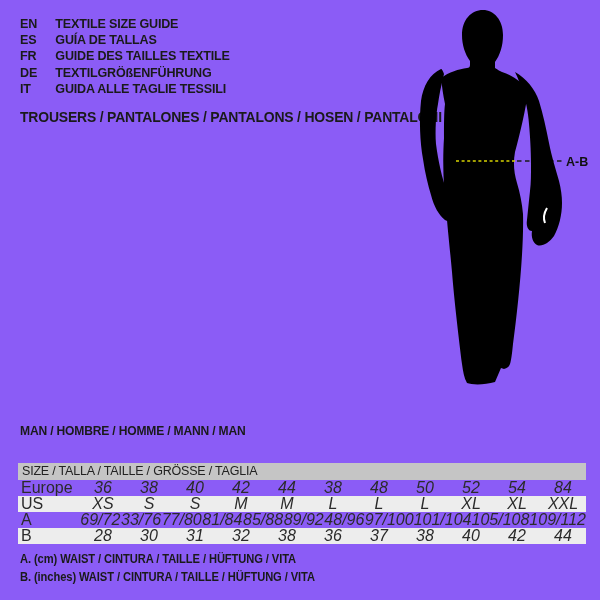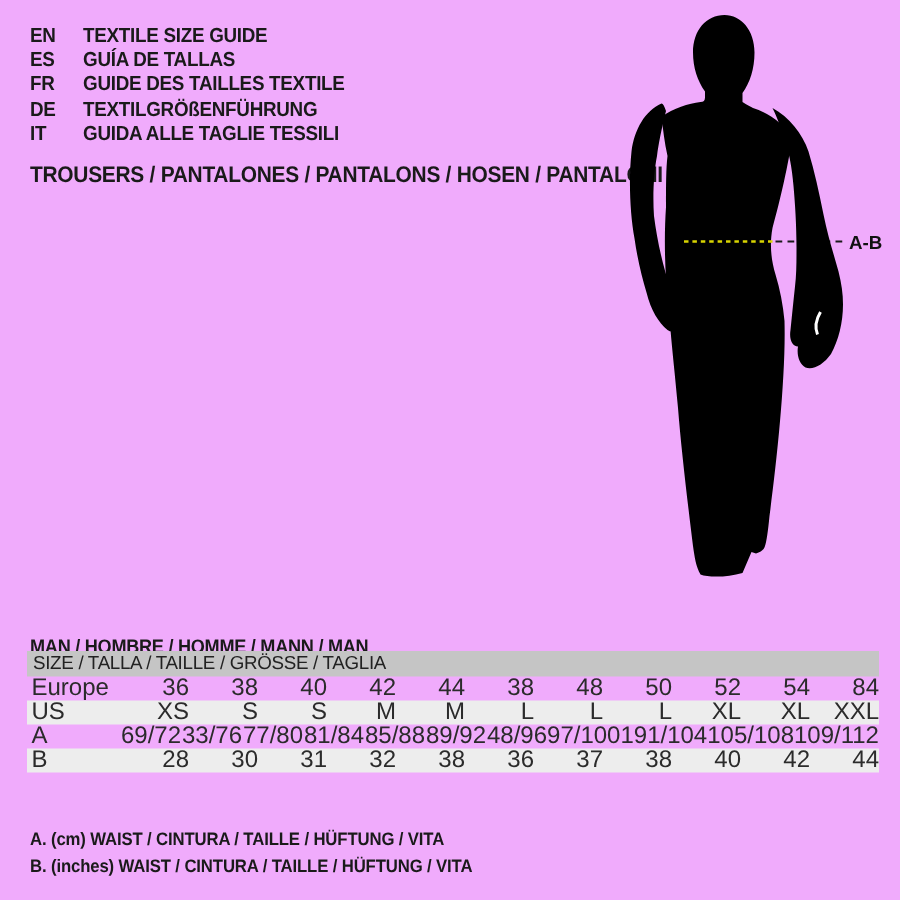--- a/index.html
+++ b/index.html
@@ -1,41 +1,41 @@
 <!DOCTYPE html>
 <html><head>
 <meta charset="utf-8">
 <style>
   html,body{margin:0;padding:0;background:#fff;}
   .canvas{
-    position:relative;width:600px;height:600px;background:#f0abfc;
+    position:relative;width:600px;height:600px;background:#8b5cf6;
     font-family:"Liberation Sans",sans-serif;color:#1a1a1a;overflow:hidden;
   }
   .condensed{transform:scaleX(0.93);transform-origin:0 0;white-space:nowrap;}
   
   .lang-list{position:absolute;left:20px;top:15px;}
   .lang-row{display:flex;height:16.3px;align-items:center;
     font-weight:bold;font-size:13.5px;letter-spacing:-0.2px;}
   .lang-code{width:38px;}
   
   .garment-heading{position:absolute;left:20px;top:108px;
     font-size:15px;font-weight:bold;letter-spacing:-0.2px;}
   .section-heading{position:absolute;left:20px;top:423px;
     font-size:13px;font-weight:bold;letter-spacing:-0.2px;}
   
   .figure-svg{position:absolute;left:415px;top:2px;}
   
-  .size-table{position:absolute;left:18px;top:434px;width:568px;}
+  .size-table{position:absolute;left:18px;top:463px;width:568px;}
   .table-header{height:17px;line-height:17px;background:#c5c5c5;
     padding-left:4px;font-size:12.5px;letter-spacing:-0.2px;color:#222;}
   .t-row{display:grid;grid-template-columns:62px repeat(11,1fr);
     height:16px;line-height:16px;font-size:16px;color:#2b2b2b;}
   .t-row.stripe{background:#ededed;}
   .t-label{padding-left:3px;text-align:left;}
-  .t-cell{text-align:right;}
+  .t-cell{text-align:center;font-style:italic;}
   
   .notes{position:absolute;left:20px;top:551px;font-size:12px;
     font-weight:bold;line-height:17.5px;letter-spacing:-0.1px;}
 </style>
 </head>
 <body>
 
 <div class="canvas">
 
   <div class="lang-list condensed">
@@ -132,21 +132,21 @@
         <div class="t-row">
           <div class="t-label">A</div>
           <div class="t-cell">69/72</div>
           <div class="t-cell">33/76</div>
           <div class="t-cell">77/80</div>
           <div class="t-cell">81/84</div>
           <div class="t-cell">85/88</div>
           <div class="t-cell">89/92</div>
           <div class="t-cell">48/96</div>
           <div class="t-cell">97/100</div>
-          <div class="t-cell">191/104</div>
+          <div class="t-cell">101/104</div>
           <div class="t-cell">105/108</div>
           <div class="t-cell">109/112</div>
         </div>
         <div class="t-row stripe">
           <div class="t-label">B</div>
           <div class="t-cell">28</div>
           <div class="t-cell">30</div>
           <div class="t-cell">31</div>
           <div class="t-cell">32</div>
           <div class="t-cell">38</div>

